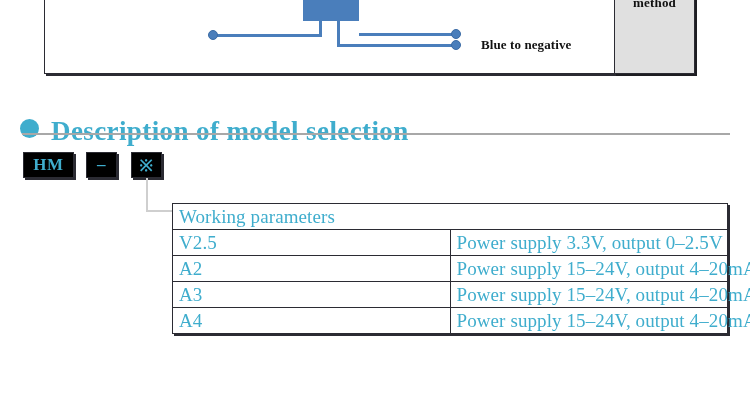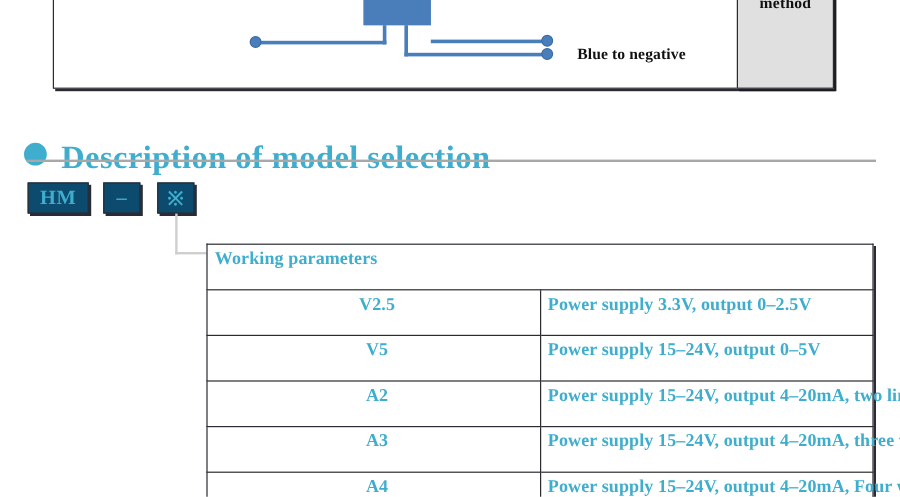--- a/index.html
+++ b/index.html
@@ -117,21 +117,21 @@
     width: 708px;
     height: 2px;
     background: #a8a8a8;
   }
 
   
   .code-box {
     position: absolute;
     top: 152px;
     height: 26px;
-    background: #0c4a6e;
+    background: #000000;
     border: 1px solid #2b2b33;
     box-sizing: border-box;
     box-shadow: 2px 2px 0 #2b2b33;
     display: flex;
     align-items: center;
     justify-content: center;
     font-size: 17px;
     font-weight: 700;
     color: #3fadcd;
     letter-spacing: .5px;
@@ -164,35 +164,35 @@
     left: 172px;
     top: 203px;
     width: 556px;
     border-collapse: collapse;
     table-layout: fixed;
     box-shadow: 2px 2px 0 #2b2b33;
     background: #ffffff;
   }
   #param-table td {
     border: 1px solid #2b2b33;
-    font-size: 15px;
-    font-weight: 700;
+    font-size: 19px;
+    font-weight: 400;
     color: #3fadcd;
     height: 25px;
-    padding: 0 0 12px 6px;
+    padding: 0 0 0 6px;
     white-space: nowrap;
     overflow: visible;
     letter-spacing: .1px;
   }
   td.header-cell {
     padding-left: 8px;
   }
   td.code-cell {
     width: 72px;
-    text-align: center;
+    text-align: left;
     padding: 0;
   }
   td.desc-cell {
     padding-left: 8px;
   }
 </style>
 </head>
 <body>
 
 <div id="diagram-panel">
@@ -234,24 +234,20 @@
 <table id="param-table">
   <tbody>
     <tr>
       <td class="header-cell" colspan="2">Working parameters</td>
     </tr>
     <tr>
       <td class="code-cell">V2.5</td>
       <td class="desc-cell">Power supply 3.3V, output 0–2.5V</td>
     </tr>
     <tr>
-      <td class="code-cell">V5</td>
-      <td class="desc-cell">Power supply 15–24V,  output 0–5V</td>
-    </tr>
-    <tr>
       <td class="code-cell">A2</td>
       <td class="desc-cell">Power supply 15–24V,  output 4–20mA, two line system</td>
     </tr>
     <tr>
       <td class="code-cell">A3</td>
       <td class="desc-cell">Power supply 15–24V,  output 4–20mA, three wire system</td>
     </tr>
     <tr>
       <td class="code-cell">A4</td>
       <td class="desc-cell">Power supply 15–24V,  output 4–20mA, Four wire system</td>

